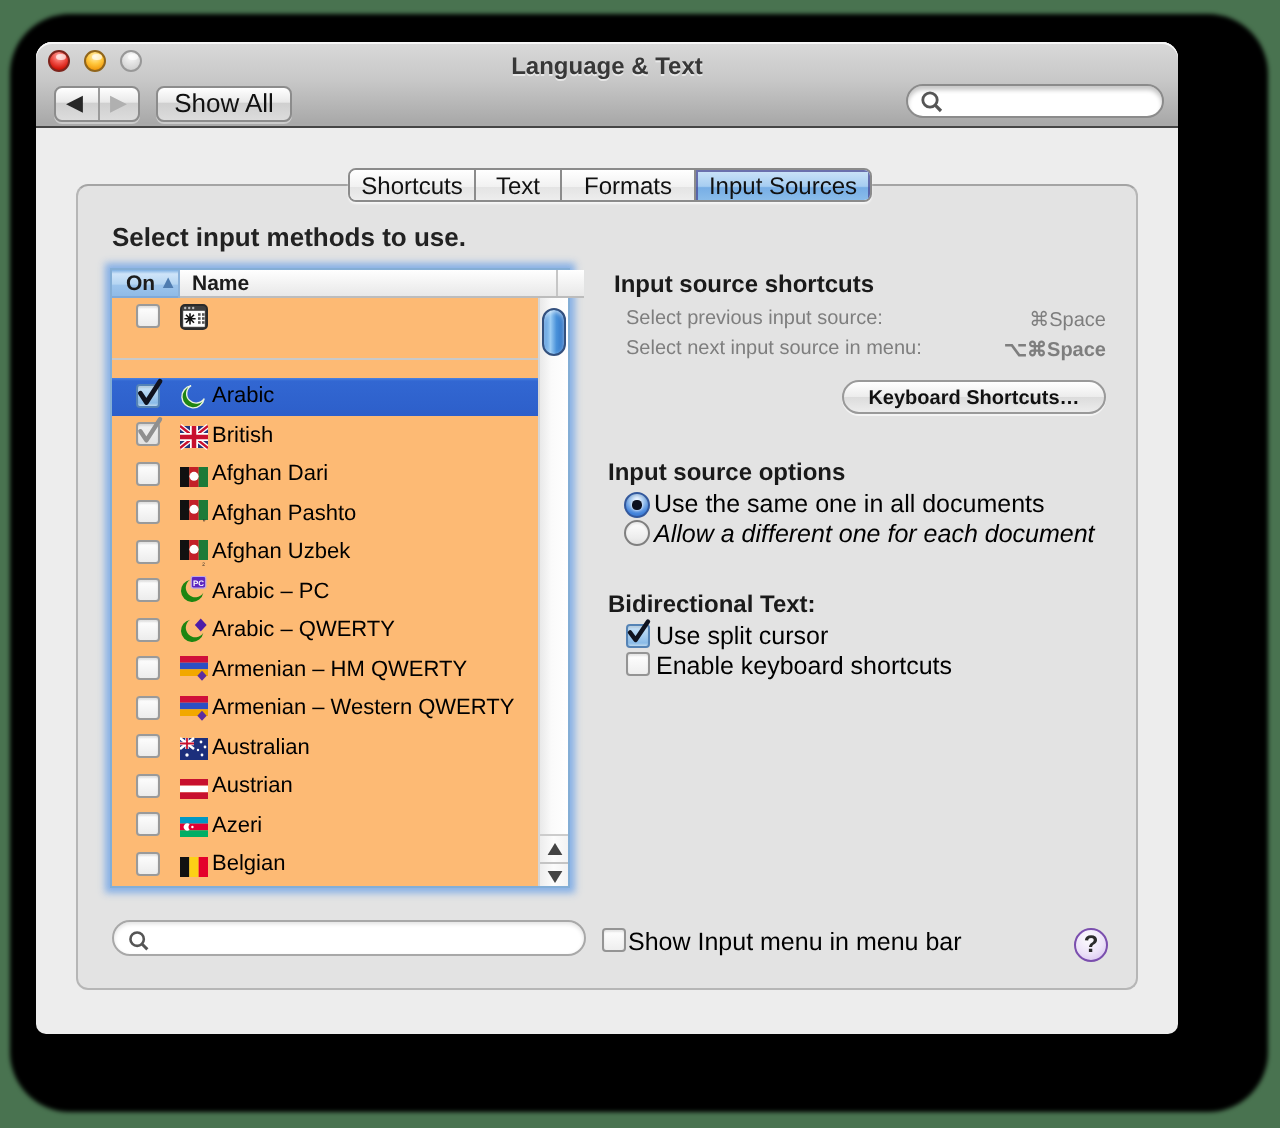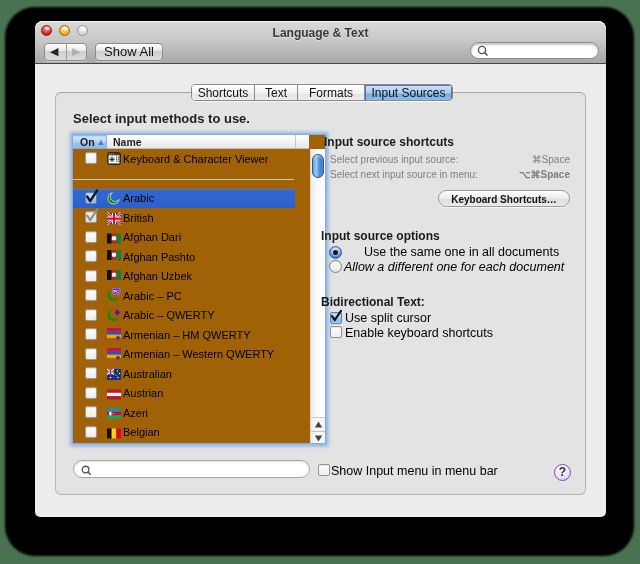--- a/index.html
+++ b/index.html
@@ -1,20 +1,20 @@
 <!DOCTYPE html>
 <html><head>
 <meta charset="utf-8">
 <style>
 * { margin:0; padding:0; box-sizing:border-box; }
 html,body { width:640px; height:564px; overflow:hidden; }
 body { background:#497350; font-family:"Liberation Sans", sans-serif; }
 #stage { position:absolute; left:0; top:0; width:640px; height:564px; }
 #shadow { position:absolute; left:5px; top:7px; width:629px; height:549px; background:#000; border-radius:30px; filter:blur(1px); }
-#win { position:absolute; left:35px; top:21px; width:571px; height:496px; background:#ededed; border-radius:8px 8px 5px 5px; }
+#win { position:absolute; left:18px; top:21px; width:571px; height:496px; background:#ededed; border-radius:8px 8px 5px 5px; }
 
 
 #titlebar { position:absolute; left:0; top:0; width:571px; height:43px; border-radius:8px 8px 0 0; background:linear-gradient(#d9d9d9, #c8c8c8 45%, #a9a9a9 96%); border-bottom:1px solid #454545; box-shadow:inset 0 1px 0 #f6f6f6; }
 .tl { position:absolute; top:4px; width:11px; height:11px; border-radius:50%; }
 .tl::after { content:""; position:absolute; left:2.5px; top:0.5px; width:5px; height:3.5px; border-radius:50%; background:rgba(255,255,255,0.65); }
 .tl.red { left:6px; background:radial-gradient(circle at 50% 25%, #ffb4ae 0%, #f0524a 42%, #d01408 78%, #b51208 100%); border:1px solid #7e241c; }
 .tl.yellow { left:24px; background:radial-gradient(circle at 50% 25%, #fff2bf 0%, #ffc83e 45%, #f29c0e 80%, #ef9506 100%); border:1px solid #90651b; }
 .tl.grey { left:42px; background:radial-gradient(circle at 50% 25%, #fbfbfb 0%, #e0e0e0 50%, #c8c8c8 100%); border:1px solid #989898; }
 #title { position:absolute; top:4.5px; left:0; width:571px; text-align:center; font-size:12px; font-weight:bold; color:#383838; text-shadow:0 1px 0 rgba(255,255,255,0.55); }
 .tbtn { position:absolute; background:linear-gradient(#ffffff, #e8e8e8 45%, #cfcfcf 46%, #dcdcdc); border:1px solid #8c8c8c; box-shadow:0 1px 0 rgba(255,255,255,0.4); }
@@ -32,21 +32,21 @@
 
 #tabs { position:absolute; left:156px; top:63px; height:17px; display:flex; border:1px solid #8b8b8b; border-radius:4px; overflow:hidden; background:#fafafa; box-shadow:0 1px 1px rgba(255,255,255,0.7); }
 .tab { height:17px; line-height:16px; font-size:12px; color:#111; text-align:center; background:linear-gradient(#ffffff,#f1f1f1 50%,#e4e4e4 51%,#f0f0f0); border-right:1px solid #8b8b8b; }
 .tab:last-child { border-right:none; }
 .tab.sel { background:linear-gradient(#cde4f8,#a6cdf1 48%,#77aee5 52%,#90c1ec); box-shadow:inset 0 0 0 1px rgba(74,74,148,0.75); }
 
 
 #selectlabel { position:absolute; left:38px; top:90px; font-size:13px; font-weight:bold; color:#222;text-align:center; }
 
 
-#table { position:absolute; left:37px; top:113px; width:254px; height:310px; background:#a16207; border:1px solid #84aed6; box-shadow:0 0 3.5px 2.5px rgba(120,168,230,0.85); }
+#table { position:absolute; left:37px; top:113px; width:230px; height:310px; background:#fdba74; border:1px solid #84aed6; box-shadow:0 0 3.5px 2.5px rgba(120,168,230,0.85); }
 #thead { position:absolute; left:0; top:0; width:236px; height:14px; background:linear-gradient(#ffffff,#f2f2f2 55%,#e8e8e8); border-bottom:1px solid #bcbcbc; font-size:10.5px; font-weight:bold; color:#1c1c1c; }
 #thead .on { position:absolute; left:0; top:0; width:34px; height:14px; background:linear-gradient(#7fb0e2 0%,#cfe4f9 14%,#b5d5f2 50%,#9cc4ec 55%,#8db9e6 100%); border-right:1px solid #8cb2da; box-shadow:inset 0 -1px 0 #7fa9d8; padding-left:7px; line-height:14px; }
 #thead .name { position:absolute; left:35px; top:0; padding-left:5px; line-height:14px; }
 #thead .rcell { position:absolute; left:222px; top:0; width:14px; height:13px; border-left:1px solid #c6c6c6; }
 #thead .tri { display:inline-block; margin-left:2px; font-size:9px; color:#4f7cb0; position:relative; top:-1px; }
 .row { position:absolute; left:0; width:222px; height:19.5px; font-size:11px; color:#000; }
 .row .cb { position:absolute; left:12px; top:3px; width:12px; height:12px; border:1px solid #9a9a9a; border-radius:2px; background:linear-gradient(#fff,#ececec); box-shadow:inset 0 1px 1px rgba(0,0,0,0.12); }
 .row .icon { position:absolute; left:34px; top:3px; width:14px; height:13px; }
 .row .txt { position:absolute; left:50px; top:3.5px; }
 .row.sel { background:linear-gradient(#4c83e0 0%, #3267d2 8%, #2d5fca 100%); }
@@ -119,21 +119,20 @@
               <path d="M5 4.6 V10.2 M2.2 7.4 H7.8 M3 5.4 L7 9.4 M7 5.4 L3 9.4" stroke="#111" stroke-width="0.8"></path>
               <g fill="#555">
                 <rect x="9" y="4.6" width="1.3" height="1.3"></rect>
                 <rect x="11" y="4.6" width="1.3" height="1.3"></rect>
                 <rect x="9" y="6.6" width="1.3" height="1.3"></rect>
                 <rect x="11" y="6.6" width="1.3" height="1.3"></rect>
                 <rect x="9" y="8.6" width="1.3" height="1.3"></rect>
                 <rect x="11" y="8.6" width="1.3" height="1.3"></rect>
               </g>
             </svg>
-          <div class="txt">Keyboard &amp; Character Viewer</div>
         </div>
         <div class="row" style="top:33.5px; height:20px;">
             <div style="position:absolute; left:0; top:10px; width:221px; height:1px; background:#c9c9c9;"></div>
           </div>
         <div class="row sel" style="top:53.5px">
           <div class="cb" style="background:linear-gradient(#cce6fa,#8abbe8 85%,#bcd8ee); border-color:#5583b5;"></div>
           <svg class="chk" width="18" height="18" viewBox="0 0 18 18" style="position:absolute;left:10px;top:-1px">
               <path d="M4.2 8.6 L7.2 13.2 L14 2.6" fill="none" stroke="#10131f" stroke-width="2.4" stroke-linecap="round" stroke-linejoin="round"></path>
             </svg>
           <svg class="icon" width="15" height="15" viewBox="0 0 15 15">
@@ -281,21 +280,21 @@
         </div>
     </div>
     <div class="h" style="left:289px; top:114px;">Input source shortcuts</div>
     <div class="grey" style="left:295px; top:133px;">Select previous input source:</div>
     <div class="grey" style="left:295px; top:133px; width:240px; text-align:right;">⌘Space</div>
     <div class="grey" style="left:295px; top:148px;">Select next input source in menu:</div>
     <div class="grey" style="left:295px; top:148px; width:240px; text-align:right;font-weight:bold;">⌥⌘Space</div>
     <div id="kbbtn">Keyboard Shortcuts…</div>
     <div class="h" style="left:286px; top:208px;">Input source options</div>
     <div class="radio on" style="left:294px; top:225px;"></div>
-    <div class="optlabel" style="left:309px; top:224px;margin-left:20px;">Use the same one in all documents</div>
+    <div class="optlabel" style="left:309px; top:224px;">Use the same one in all documents</div>
     <div class="radio" style="left:294px; top:239px;"></div>
     <div class="optlabel" style="left:309px; top:239px;font-style:italic;">Allow a different one for each document</div>
     <div class="h" style="left:286px; top:274px;">Bidirectional Text:</div>
     <div class="cbx" style="left:295px; top:291px; background:linear-gradient(#cde6fa,#8abbe8 85%,#bcd8ee); border-color:#5583b5;"></div>
     <svg width="16" height="16" viewBox="0 0 16 16" style="position:absolute;left:293px;top:287px">
         <path d="M4 8.2 L6.8 12 L13 2.8" fill="none" stroke="#10131f" stroke-width="2.2" stroke-linecap="round" stroke-linejoin="round"></path>
       </svg>
     <div class="optlabel" style="left:310px; top:290px;">Use split cursor</div>
     <div class="cbx" style="left:295px; top:305px;"></div>
     <div class="optlabel" style="left:310px; top:305px;">Enable keyboard shortcuts</div>

